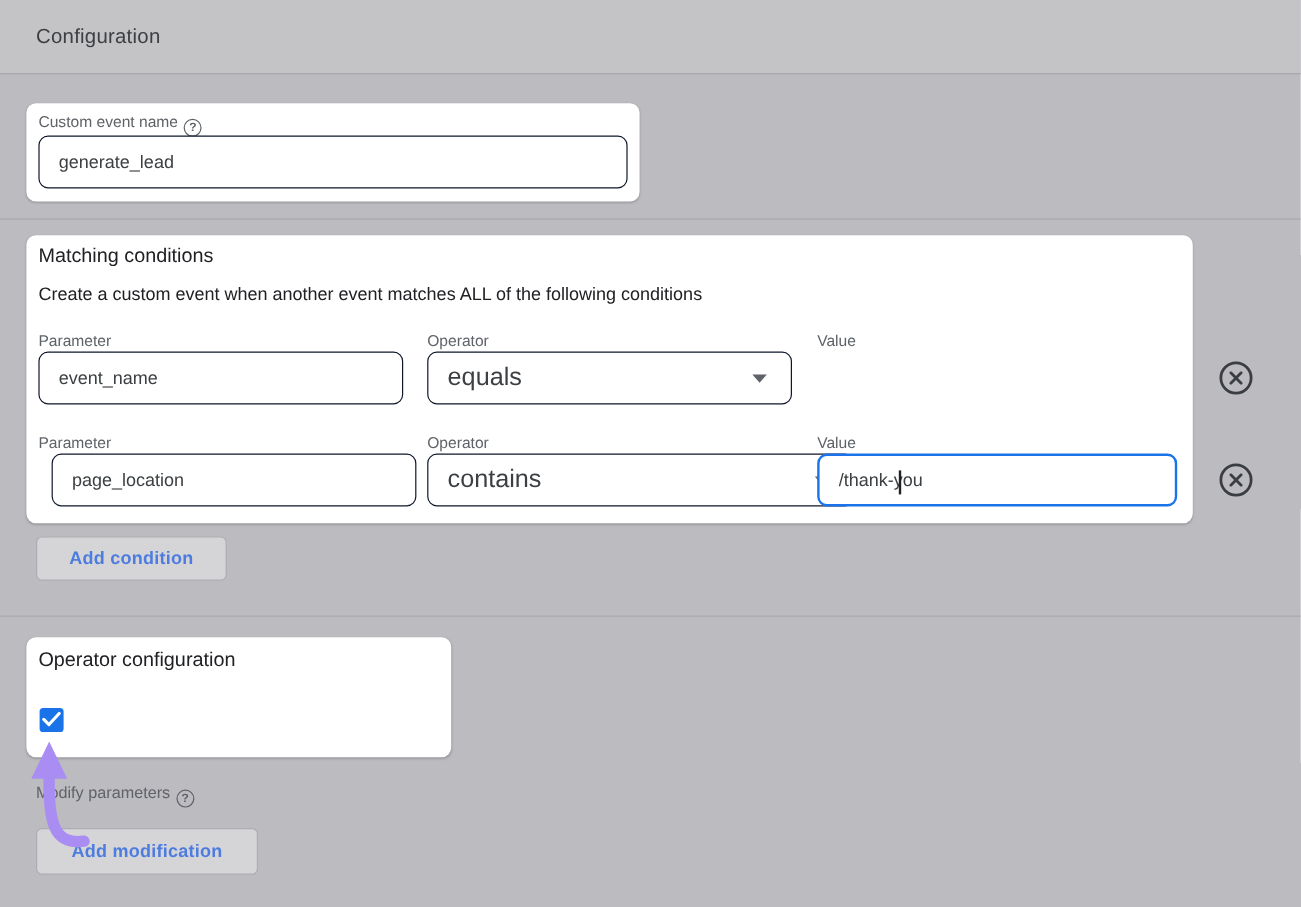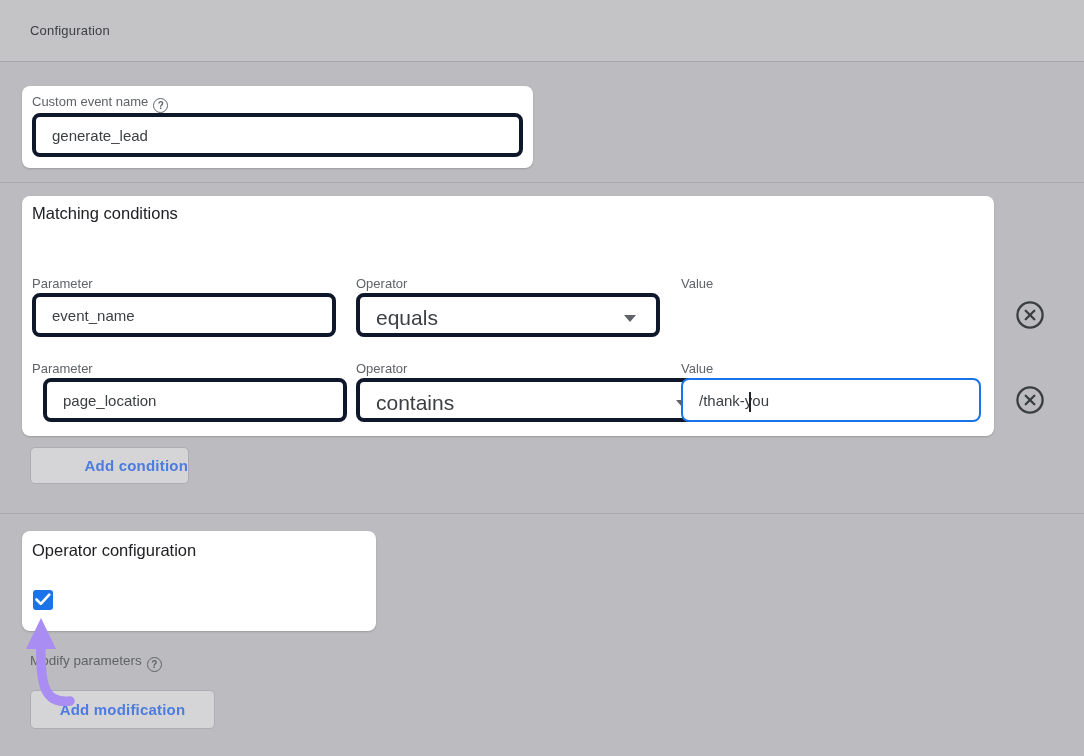--- a/index.html
+++ b/index.html
@@ -9,21 +9,21 @@
     position:relative; width:1084px; height:756px;
     background:#bcbbbf; overflow:hidden;
   }
   
   .header {
     position:absolute; left:0; top:0; width:1084px; height:62px;
     background:#c4c3c6; border-bottom:1px solid #a5a4a8;
   }
   .header-title {
     position:absolute; left:30px; top:0; line-height:62px;
-    font-size:13px; color:#3c4043; letter-spacing:.2px;
+    font-size:17px; color:#3c4043; letter-spacing:.2px;
   }
   .hr { position:absolute; left:0; width:1084px; height:0; border-top:1px solid #aaa9ad; }
   .hr-1 { top:182px; }
   .hr-2 { top:513px; }
 
   .card {
     position:absolute; background:#ffffff; border-radius:8px;
     box-shadow:0 1px 2px rgba(0,0,0,.18);
   }
   .card-event   { left:22px; top:86px;  width:511px; height:82px; }
@@ -34,21 +34,21 @@
     position:absolute; font-size:13px; color:#5f6368; white-space:nowrap;
   }
   .help-icon {
     display:inline-block; width:15px; height:15px; margin-left:5px;
     border:1.4px solid #5f6368; border-radius:50%;
     font-size:10px; font-weight:bold; color:#5f6368;
     text-align:center; line-height:13px; vertical-align:-3px;
   }
   .text-field {
     position:absolute; height:44px; background:#fff;
-    border:4px solid #0f172a; border-radius:8px;
+    border:1px solid #0f172a; border-radius:8px;
   }
   .text-field input {
     width:100%; height:100%; border:none; outline:none; background:transparent;
     padding:0 16px; font-size:15px; color:#3c4043;
     font-family:"Liberation Sans","DejaVu Sans",sans-serif;
   }
   .text-field.focused { border:2px solid #1a73e8; }
   .caret {
     position:absolute; left:66px; top:12px; width:1.6px; height:20px;
     background:#202124;
@@ -72,21 +72,21 @@
   .remove-btn {
     position:absolute; left:1015px; width:30px; height:30px;
     background:transparent; border:none; cursor:pointer; padding:0;
   }
   .ghost-btn {
     position:absolute; background:rgba(255,255,255,.38);
     border:1px solid #aeadb3; border-radius:5px; cursor:pointer;
     font-family:"Liberation Sans","DejaVu Sans",sans-serif;
     font-size:15px; font-weight:bold; color:#4d7ce0; letter-spacing:.2px;
   }
-  .btn-add-condition { left:30px; top:447px; width:159px; height:37px;text-align:right; }
+  .btn-add-condition { left:30px; top:447px; width:159px; height:37px; }
   .btn-add-modification { left:30px; top:690px; width:185px; height:39px; }
   .checkbox {
     position:absolute; left:33px; top:590px; width:20px; height:20px;
     background:#1a73e8; border-radius:3px; cursor:pointer;
   }
   .checkbox svg { position:absolute; left:2px; top:3px; }
   .checkbox-label {
     position:absolute; left:67px; top:592px; font-size:15px; color:#3c4043;
   }
   .modify-label { left:30px; top:653px; font-size:13.5px; }
@@ -107,20 +107,21 @@
     </div>
     <div class="text-field" style="left:10px; top:27px; width:491px;">
       <input type="text" value="generate_lead" style="">
     </div>
   </div>
 
   <div class="hr hr-1"></div>
 
   <div class="card card-match">
     <div class="section-title" style="left:10px; top:8px;">Matching conditions</div>
+    <div class="section-desc" style="left:10px; top:41px;">Create a custom event when another event matches ALL of the following conditions</div>
 
     <div class="field-label" style="left:10px; top:80px;">Parameter</div>
     <div class="field-label" style="left:334px; top:80px;">Operator</div>
     <div class="field-label" style="left:659px; top:80px;">Value</div>
 
     <div class="text-field" style="left:10px; top:97px; width:304px;">
       <input type="text" value="event_name" style="">
     </div>
     <div class="text-field select-field" style="left:334px; top:97px; width:304px;">
       <span class="sel-text">equals</span>

